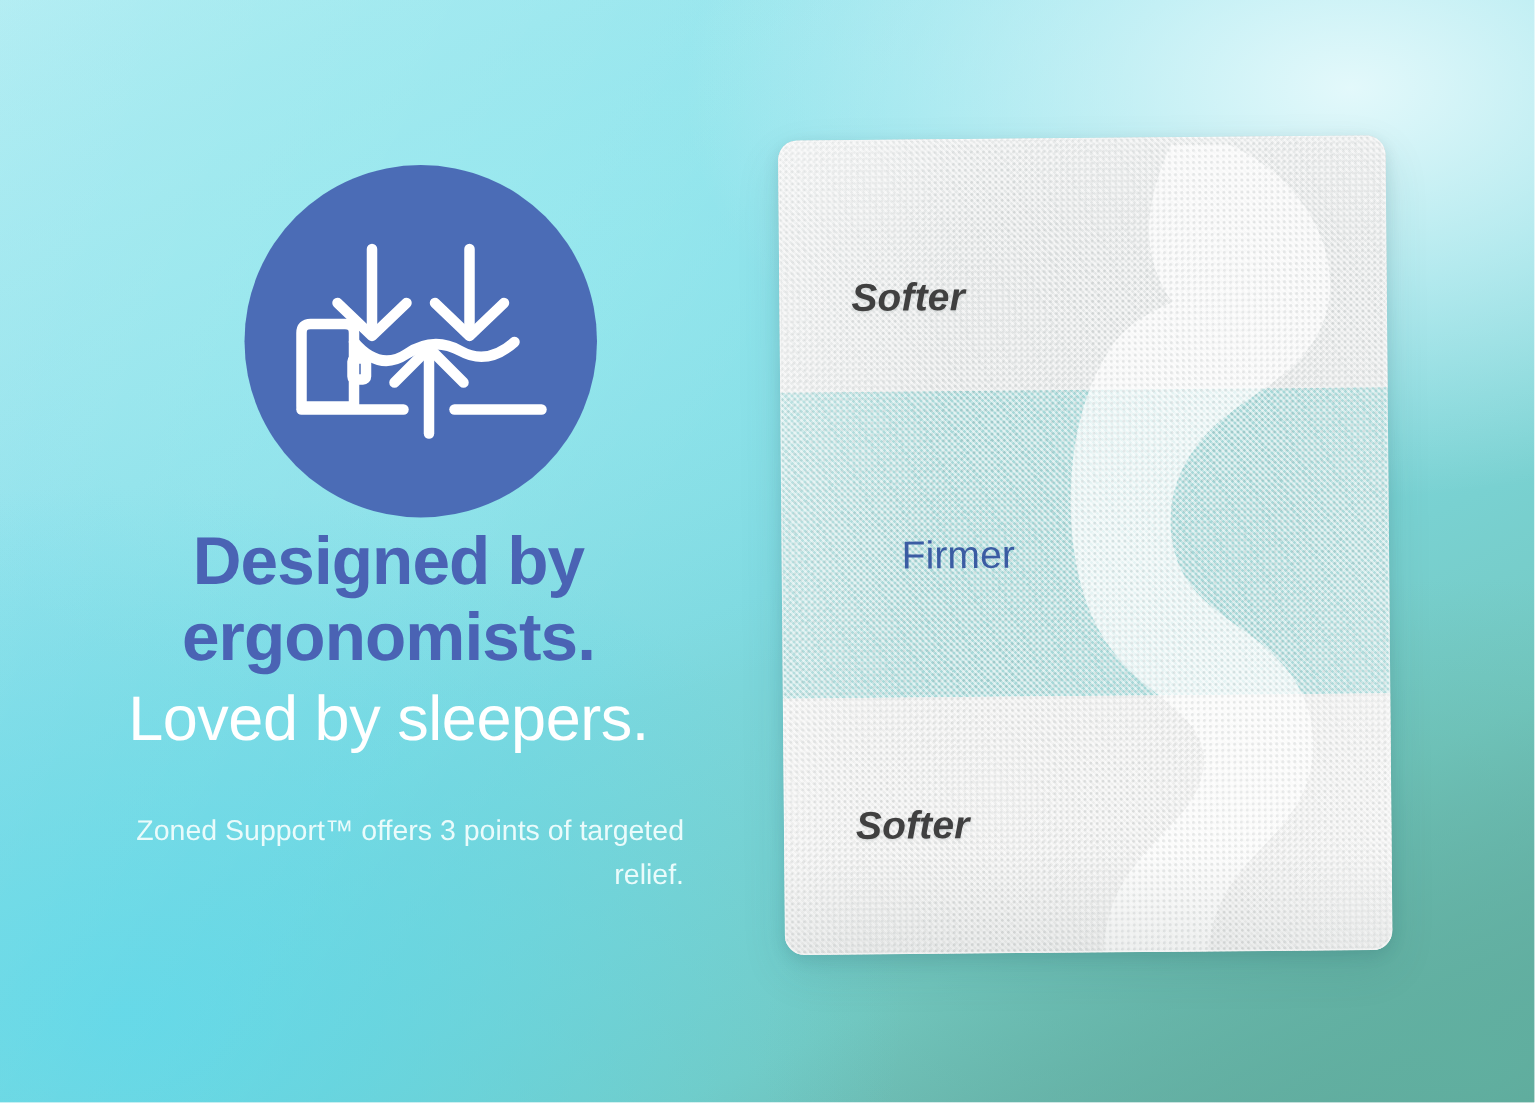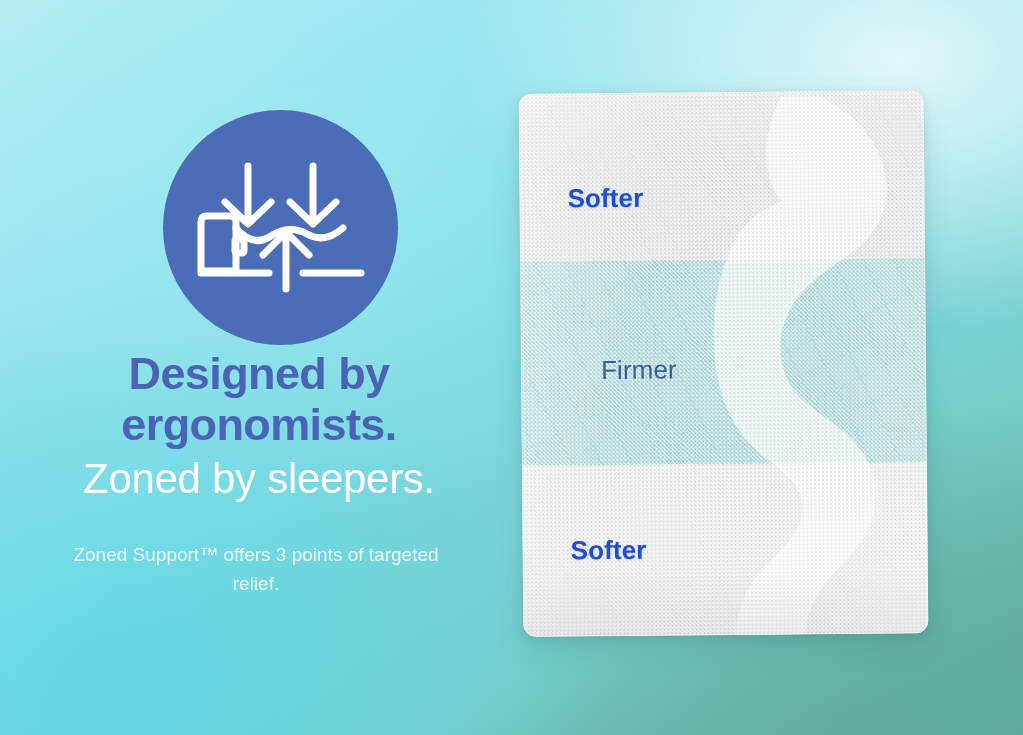--- a/index.html
+++ b/index.html
@@ -62,21 +62,21 @@
   }
   .headline .ln-light{
     display:block;
     font-size:42px; font-weight:normal;
     color:#ffffff;
     letter-spacing:-0.3px;
     margin-top:4px;
   }
   .subtitle{
     position:absolute; top:540px; left:56px; width:400px;
-    text-align:center;
+    text-align:right;
     font-size:19px; font-weight:normal;
     line-height:1.55;
     color:#eafbfb;
   }
 
   
   .mattress-wrap{
     position:absolute;
     left:521px; top:92px;
     width:405px; height:543px;
@@ -142,21 +142,21 @@
   }
 
   
   .zone-label{
     position:absolute;
     font-size:26px; font-weight:bold;
     letter-spacing:0.1px;
     z-index:6;
     white-space:nowrap;
   }
-  .zone-label.light{ color:#1d4ed8; text-shadow:0 1px 2px rgba(120,130,132,0.25); }
+  .zone-label.light{ color:#404040; text-shadow:0 1px 2px rgba(120,130,132,0.25);font-style:italic; }
   .zone-label.dark { color:#3b5ca3; font-weight:normal;margin-left:32px; }
   .label-softer-top   { left:48px; top:90px; }
   .label-firmer       { left:48px; top:262px; }
   .label-softer-bottom{ left:48px; top:442px; }
 </style>
 </head>
 <body>
 
 <div id="promo-banner">
 
@@ -184,21 +184,21 @@
 
           <path d="M95 129 L95 73"></path>
           <path d="M72 95 L95 72 L118 95"></path>
         </svg>
       </span>
     </div>
 
     <div class="headline">
       <span class="ln-bold">Designed by</span>
       <span class="ln-bold">ergonomists.</span>
-      <span class="ln-light">Zoned by sleepers.</span>
+      <span class="ln-light">Loved by sleepers.</span>
     </div>
 
     <p class="subtitle">Zoned Support™ offers 3 points of targeted relief.</p>
   </div>
 
   <div class="mattress-wrap">
     <div class="mattress">
 
       <div class="zone zone-soft-top"></div>
       <div class="zone zone-firm"></div>

